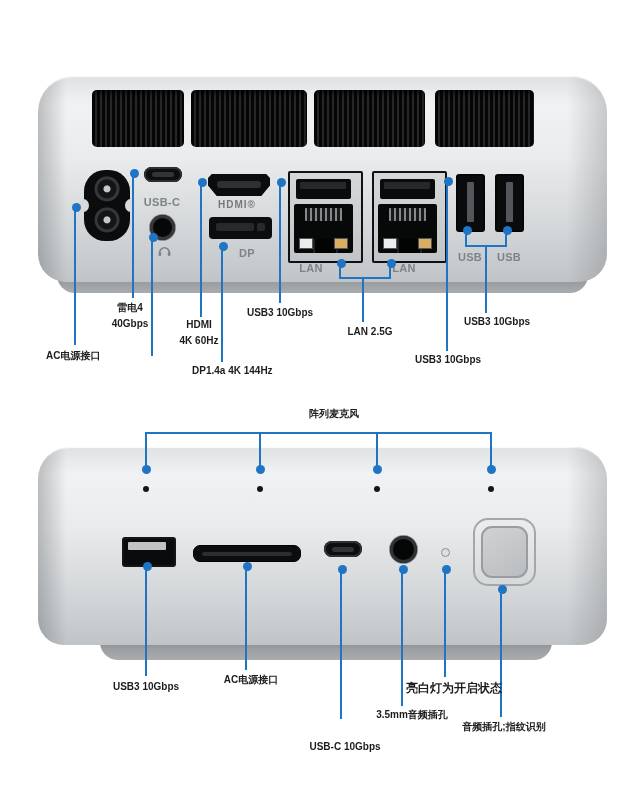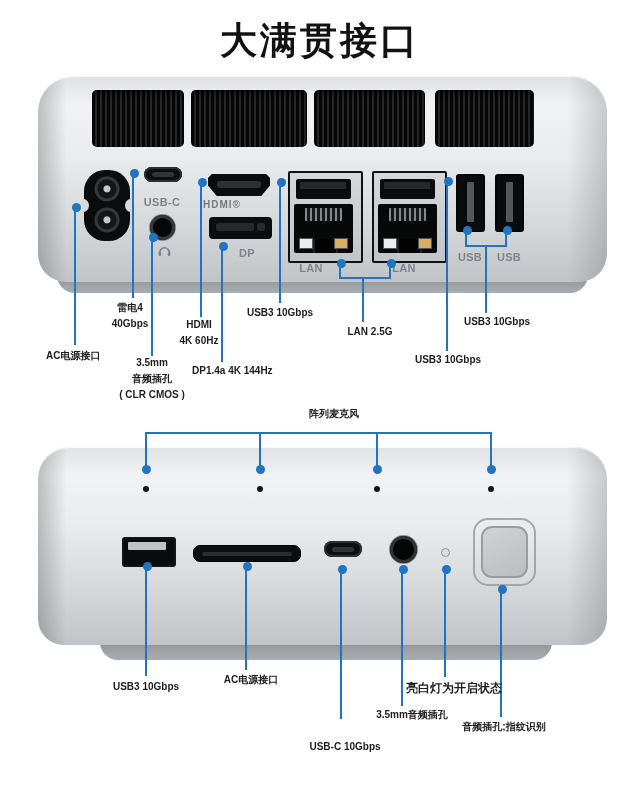--- a/index.html
+++ b/index.html
@@ -87,21 +87,20 @@
   .mark{position:absolute;color:#7e838a;font-size:11px;font-weight:700;letter-spacing:.3px;z-index:4;white-space:nowrap;}
   .mark.ctr{transform:translateX(-50%);}
   #mk-hdmi{font-size:10px;font-weight:700;letter-spacing:1px;color:#75797e;}
   #lbl-led{font-size:12px;}
 </style>
 </head>
 <body>
 
 <div id="canvas">
 
-  <div id="page-title">大满贯接口</div>
 
   <div id="back-base" class="dev-base"></div>
   <div id="back-body" class="dev-body"></div>
   <div id="vent1" class="vent"></div>
   <div id="vent2" class="vent"></div>
   <div id="vent3" class="vent"></div>
   <div id="vent4" class="vent"></div>
 
   <div id="ac-inlet">
     <i class="ac-sock" style="top:6px"></i>
@@ -116,21 +115,21 @@
   <div id="jack-back"></div>
   <div id="jack-icon">
     <svg width="15" height="13" viewBox="0 0 15 13">
       <path d="M2.5 9 a5 5.2 0 0 1 10 0" fill="none" stroke="#7e838a" stroke-width="1.6"></path>
       <rect x="1.6" y="8" width="2.6" height="4" rx="1.2" fill="#7e838a"></rect>
       <rect x="10.8" y="8" width="2.6" height="4" rx="1.2" fill="#7e838a"></rect>
     </svg>
   </div>
 
   <div id="hdmi-port"></div>
-  <div class="mark ctr" id="mk-hdmi" style="left:222px;top:199px">HDMI®</div>
+  <div class="mark ctr" id="mk-hdmi" style="left:237px;top:199px">HDMI®</div>
 
   <div id="dp-port"></div>
   <div class="mark ctr" id="mk-dp" style="left:247px;top:247px">DP</div>
 
   <div id="lan1" class="lan-mod">
     <div class="lan-usb"></div>
     <div class="rj45">
       <div class="rj-pins"></div>
       <div class="rj-tab"></div>
       <div class="led-w"></div>
@@ -180,25 +179,20 @@
   <div class="dot" style="left:507px;top:230px"></div>
   <div class="vl" style="left:506px;top:230px;height:17px"></div>
   <div class="hl" style="left:465px;top:245px;width:42px"></div>
   <div class="vl" style="left:486px;top:246px;height:67px"></div>
 
   <div class="lbl" style="left:46px;top:348px">AC电源接口</div>
   <div class="lbl ctr" style="left:130px;top:300px">
     <div>雷电4</div>
     <div>40Gbps</div>
   </div>
-  <div class="lbl ctr" style="left:152px;top:355px">
-    <div>3.5mm</div>
-    <div>音频插孔</div>
-    <div>( CLR CMOS )</div>
-  </div>
   <div class="lbl ctr" style="left:199px;top:317px">
     <div>HDMI</div>
     <div>4K 60Hz</div>
   </div>
   <div class="lbl" style="left:192px;top:363px">DP1.4a 4K 144Hz</div>
   <div class="lbl ctr" style="left:280px;top:305px">USB3 10Gbps</div>
   <div class="lbl ctr" style="left:370px;top:324px">LAN 2.5G</div>
   <div class="lbl ctr" style="left:448px;top:352px">USB3 10Gbps</div>
   <div class="lbl ctr" style="left:497px;top:314px">USB3 10Gbps</div>
 

